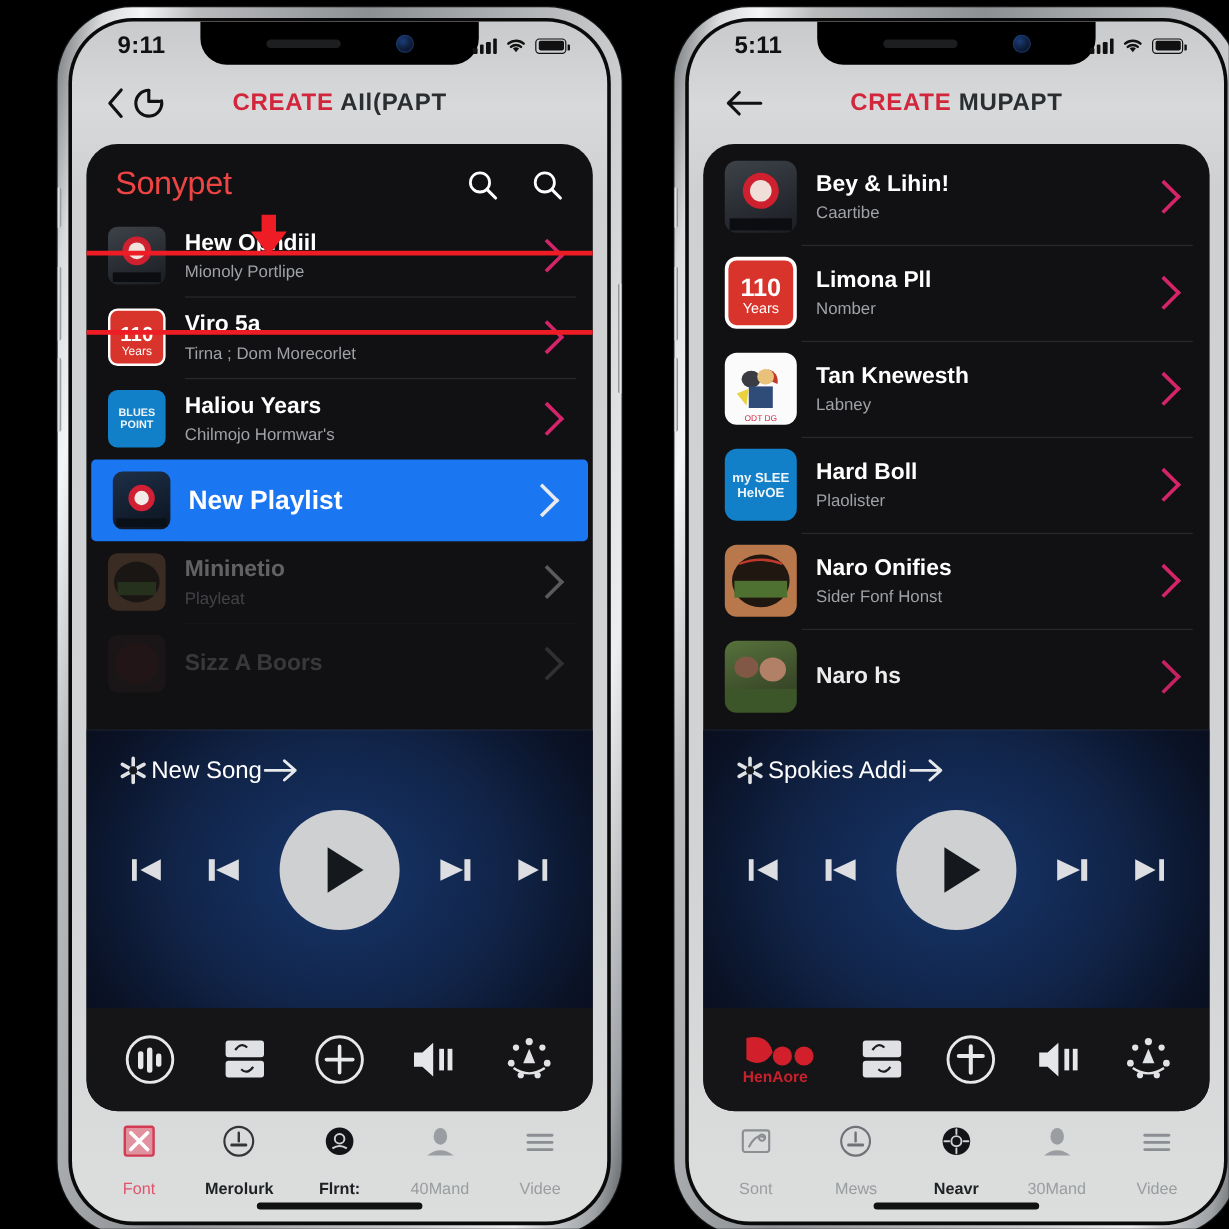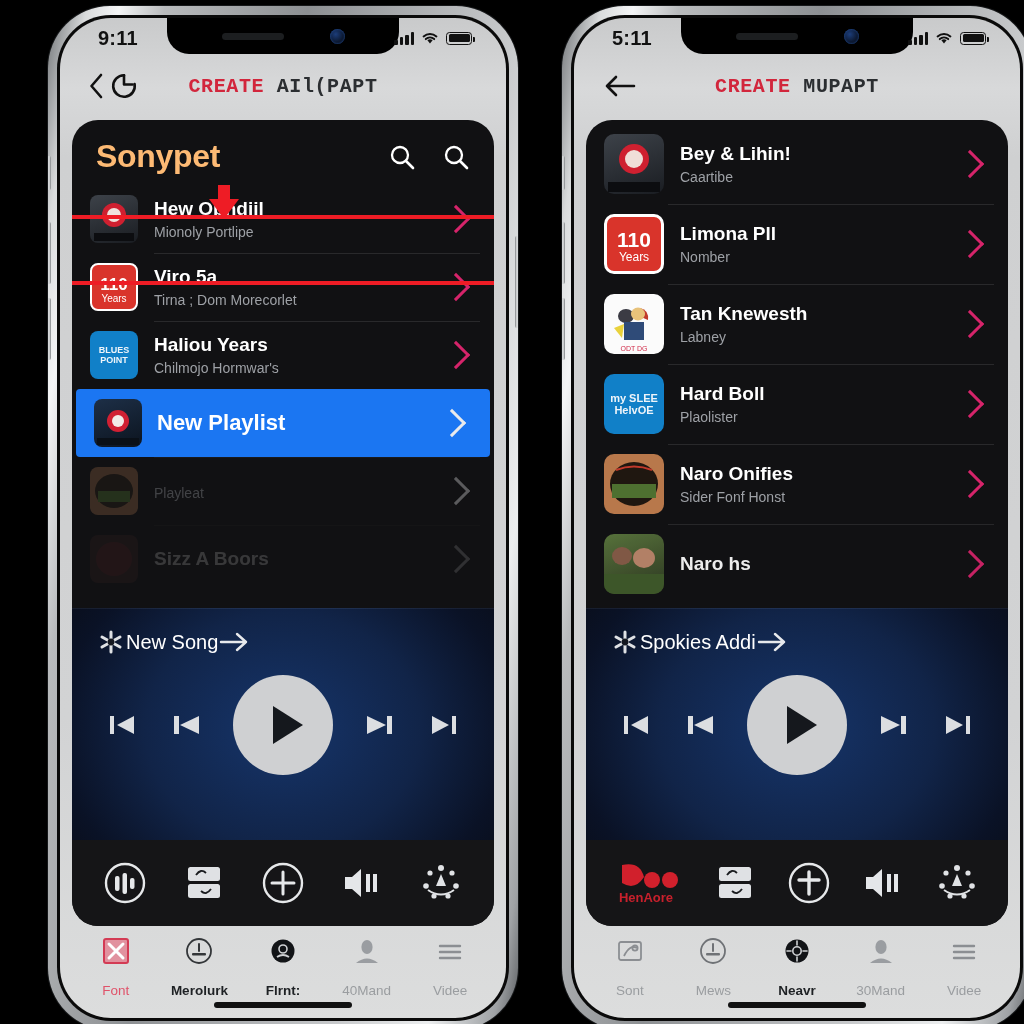--- a/index.html
+++ b/index.html
@@ -103,21 +103,20 @@
     width:2px; height:5px; background:#111; border-radius:0 1px 1px 0;
   }
   .batt b { display:block; height:100%; width:100%; background:#111; border-radius:1.5px; }
 
   
   .navbar {
     position: relative; z-index: 5;
     height: 56px;
     display: flex; align-items: center;
     padding: 0 28px;
-    font-family: Liberation Mono, monospace;
   }
   .nav-left { display:flex; align-items:center; gap: 4px; width: 110px; color:#111; }
   .nav-title {
     flex: 1; text-align:center;
     font-size: 20px; font-weight: 800; letter-spacing: .6px;
     white-space: nowrap;
   }
   .nav-title .accent { color:#d2263c; }
   .nav-title .dark { color:#2b2e31; }
   .nav-spacer { width: 110px; }
@@ -131,21 +130,21 @@
     overflow: hidden;
     height: 806px;
     display: flex;
     flex-direction: column;
   }
 
   .list-header {
     display: flex; align-items: center; justify-content: space-between;
     padding: 18px 24px 10px 24px;
   }
-  .list-title { color:#fdba74; font-size: 32px; font-weight: 700; letter-spacing: -.3px; }
+  .list-title { color:#ef4444; font-size: 27px; font-weight: 400; letter-spacing: -.3px; }
   .header-icons { display:flex; gap: 26px; align-items:center; }
 
   .list {
     flex: 1;
     overflow: hidden;
     position: relative;
   }
   .row {
     display:flex; align-items:center; gap: 16px;
     padding: 10px 18px 10px 18px;
@@ -395,20 +394,21 @@
             </div>
 
             <div class="row faded">
               <div class="thumb" style="background:#8d6242;">
                 <svg width="48" height="48" viewBox="0 0 48 48">
                     <ellipse cx="24" cy="24" rx="19" ry="17" fill="#2b2016"></ellipse>
                     <rect x="8" y="24" width="32" height="11" fill="#4e7030"></rect>
                   </svg>
               </div>
               <div class="row-text">
+                <div class="row-title">Mininetio</div>
                 <div class="row-sub">Playleat</div>
               </div>
               <div class="chev white"></div>
             </div>
 
             <div class="row faded2">
               <div class="thumb" style="background:#4a2b2b;">
                 <svg width="48" height="48" viewBox="0 0 48 48">
                     <ellipse cx="24" cy="24" rx="18" ry="17" fill="#7e2f2f"></ellipse>
                   </svg>

